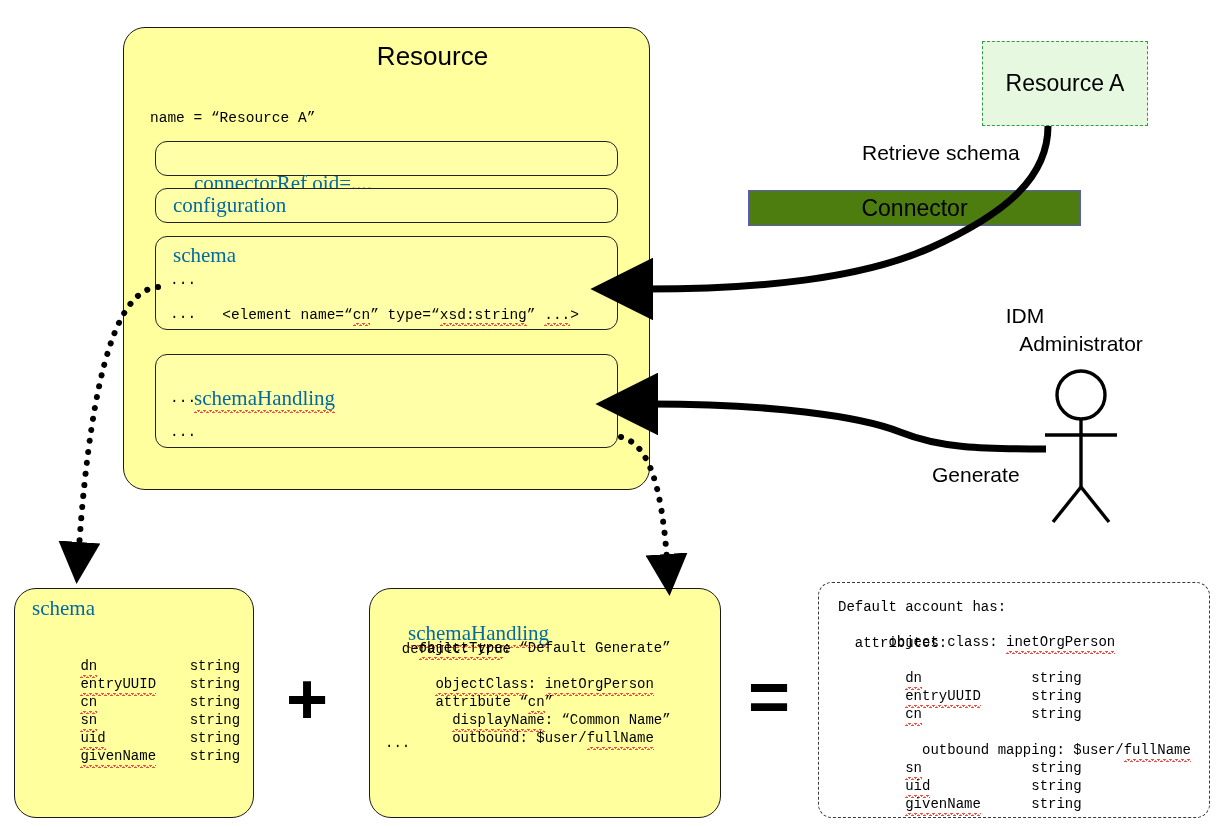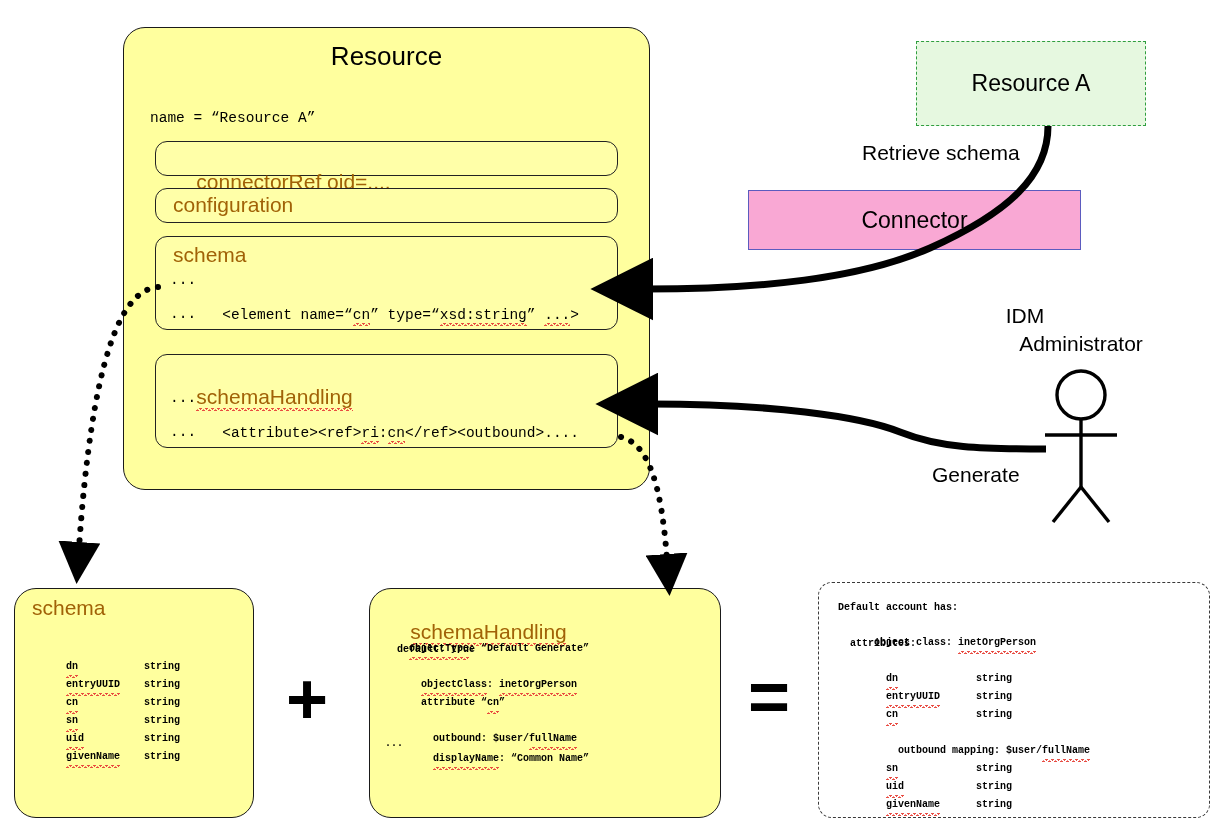--- a/index.html
+++ b/index.html
@@ -30,42 +30,42 @@
     border-radius:12px;
     box-sizing:border-box;
   }
 
   .title-sans{
     font-family:"Liberation Sans", sans-serif;
     font-size:25px;
     line-height:1.05;
     color:#000;
     white-space:pre;
+    margin-left:46px;
   }
   .label-sans{
-    font-family:Liberation Sans, sans-serif;
+    font-family:Liberation Serif, serif;
     font-size:21px;
-    color:#a16207;
+    color:#0369a1;
     white-space:pre;
   }
   .mono{
     font-family:"Liberation Mono","DejaVu Sans Mono", monospace;
     font-size:14.5px;
     line-height:17.5px;
     white-space:pre;
     color:#000;
   }
   .mono-b{font-weight:bold;}
   .mono-sm{
     font-family:"Liberation Mono","DejaVu Sans Mono", monospace;
-    font-size:10px;
+    font-size:14px;
     line-height:17.4px;
     white-space:pre;
     color:#000;
-    font-weight:bold;
   }
 
   
   .sq{
     position:relative;
     display:inline-block;
   }
   .sq::after{
     content:"";
     position:absolute;
@@ -74,29 +74,29 @@
     background-image:
       radial-gradient(circle at 1.5px 2.6px, #e8453c 1.05px, transparent 1.2px),
       radial-gradient(circle at 4.5px 0.6px, #e8453c 1.05px, transparent 1.2px);
     background-size:6px 3px;
     background-repeat:repeat-x;
     opacity:.95;
   }
 
   
   #resourceA{
-    left:916px;top:41px;width:230px;height:85px;
+    left:982px;top:41px;width:166px;height:85px;
     background:#e6f8e0;
     border:1.6px dashed #2f9e3f;
     box-sizing:border-box;
     display:flex;align-items:center;justify-content:center;
   }
   #connector{
-    left:748px;top:190px;width:333px;height:60px;
-    background:#f9a8d4;
+    left:748px;top:190px;width:333px;height:36px;
+    background:#4d7c0f;
     border:1.4px solid #5b5bbf;
     box-sizing:border-box;
     display:flex;align-items:center;justify-content:center;
   }
 
   .plain-label{
     font-family:"Liberation Sans", sans-serif;
     font-size:21px;
     color:#000;
     white-space:pre;
@@ -146,23 +146,20 @@
   <div class="abs mono" style="left:170px;top:289px;">
     <span>  &lt;element name=“</span><span class="sq">cn</span><span>” type=“</span><span class="sq">xsd:string</span><span>” </span><span class="sq">...</span><span>&gt;</span>
   </div>
   <div class="abs mono" style="left:170px;top:306px;">...</div>
 
   <div class="abs ybox-inner" style="left:155px;top:354px;width:463px;height:94px;"></div>
   <div class="abs label-sans" style="left:173px;top:361px;font-size:21px;">
     <span class="sq">schemaHandling</span>
   </div>
   <div class="abs mono" style="left:170px;top:390px;">...</div>
-  <div class="abs mono" style="left:170px;top:407px;">
-    <span>  &lt;attribute&gt;&lt;ref&gt;</span><span class="sq">ri</span><span>:</span><span class="sq">cn</span><span>&lt;/ref&gt;&lt;outbound&gt;....</span>
-  </div>
   <div class="abs mono" style="left:170px;top:424px;">...</div>
 
   <div class="abs" id="resourceA">
     <span class="plain-label" style="font-size:23px;">Resource A</span>
   </div>
 
   <div class="abs" id="connector">
     <span class="plain-label" style="font-size:23px;">Connector</span>
   </div>
 
@@ -204,21 +201,21 @@
   <div class="abs mono-sm" style="left:385px;top:623px;">
     <span class="sq">objectType</span><span>: “Default Generate”</span>
   </div>
   <div class="abs mono-sm" style="left:385px;top:641px;">  default: true</div>
   <div class="abs mono-sm" style="left:385px;top:659px;">
     <span>  </span><span class="sq">objectClass</span><span>: </span><span class="sq">inetOrgPerson</span>
   </div>
   <div class="abs mono-sm" style="left:385px;top:677px;">
     <span>  attribute “</span><span class="sq">cn</span><span>”</span>
   </div>
-  <div class="abs mono-sm" style="left:385px;top:695px;margin-top:38px;">
+  <div class="abs mono-sm" style="left:385px;top:695px;">
     <span>    </span><span class="sq">displayName</span><span>: “Common Name”</span>
   </div>
   <div class="abs mono-sm" style="left:385px;top:713px;">
     <span>    outbound: $user/</span><span class="sq">fullName</span>
   </div>
   <div class="abs mono-sm" style="left:385px;top:735px;">...</div>
 
   <div class="abs op" style="left:748px;top:660px;font-size:72px;">=</div>
 
   <div class="abs" id="resultbox"></div>

